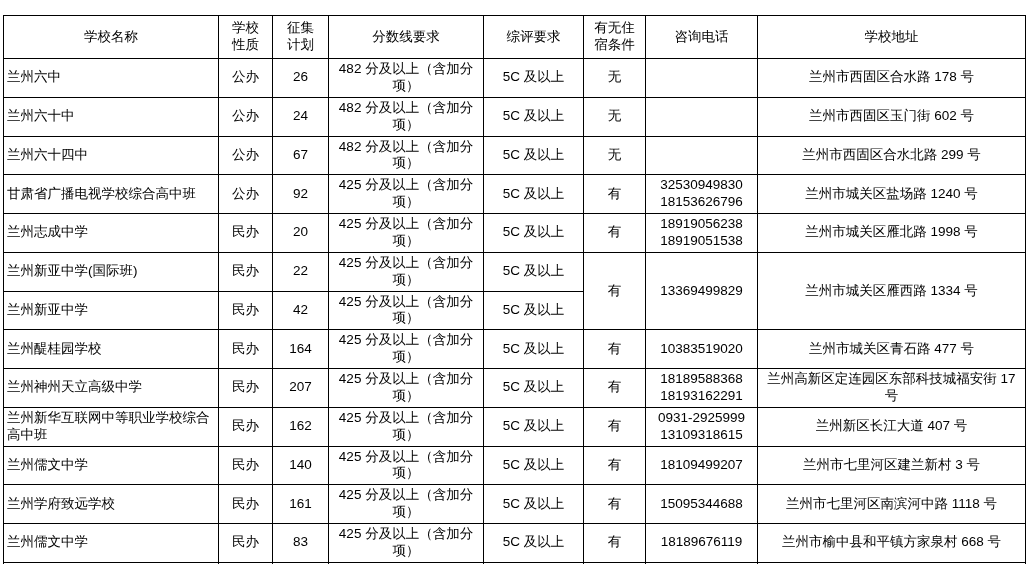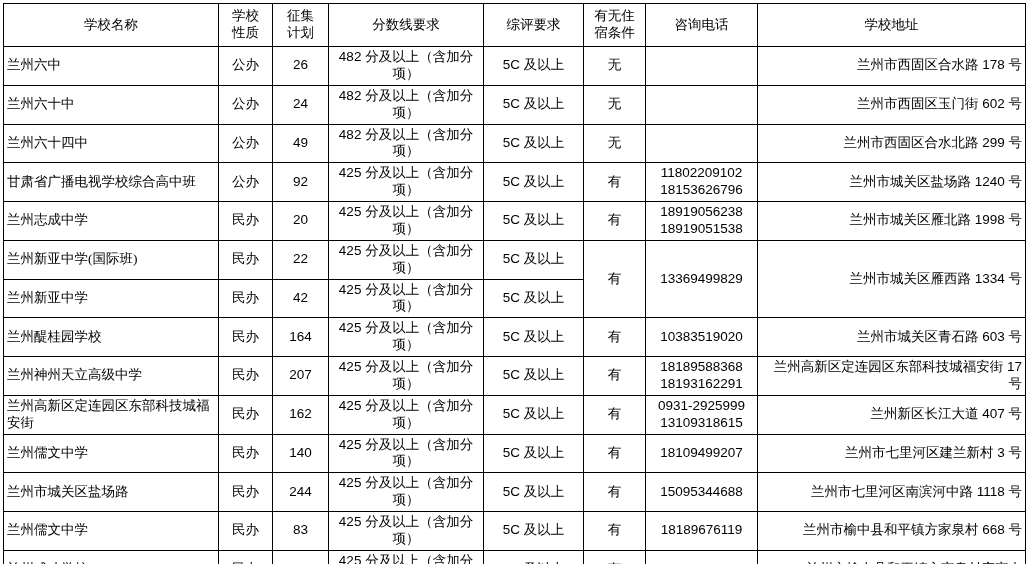--- a/index.html
+++ b/index.html
@@ -11,21 +11,21 @@
     width: 1030px;
     height: 564px;
     font-family: "Liberation Sans", sans-serif;
     color: #000000;
     overflow: hidden;
   }
   #sheet {
     width: 900px;
     height: 564px;
     box-sizing: border-box;
-    padding: 3px 3px 0 3px;
+    padding: 15px 3px 0 3px;
   }
   table.grid {
     border-collapse: collapse;
     width: 1022px;
     table-layout: fixed;
   }
   table.grid th, table.grid td {
     border: 1px solid #000000;
     font-weight: normal;
     font-size: 13.5px;
@@ -34,23 +34,23 @@
     vertical-align: middle;
     white-space: normal;
     word-break: break-all;
   }
   th.hdr {
     text-align: center;
     height: 38px;
     font-size: 14px;
   }
   td.c { text-align: center; }
-  td.name { text-align: left; padding-left: 6px; font-size: 13.5px; font-family: Liberation Serif, serif; }
+  td.name { text-align: left; padding-left: 6px; font-size: 13.5px; }
   td.tel { text-align: center; font-size: 13px; line-height: 1.3; }
-  td.addr { text-align: right; padding-left: 8px; font-size: 13.5px; }
+  td.addr { text-align: center; padding-left: 8px; font-size: 13.5px; }
   .row-tall td { height: 30px; }
   .telline { display: block; }
   
   col.c-name { width: 215px; }
   col.c-type { width: 54px; }
   col.c-plan { width: 56px; }
   col.c-score { width: 155px; }
   col.c-eval { width: 100px; }
   col.c-dorm { width: 62px; }
   col.c-tel { width: 112px; }
@@ -112,37 +112,37 @@
         <td class="c">482 分及以上（含加分项）</td>
         <td class="c">5C 及以上</td>
         <td class="c">无</td>
         <td class="tel"></td>
         <td class="addr">兰州市西固区玉门街 602 号</td>
       </tr>
 
       <tr>
         <td class="name">兰州六十四中</td>
         <td class="c">公办</td>
-        <td class="c">49</td>
+        <td class="c">67</td>
         <td class="c">482 分及以上（含加分项）</td>
         <td class="c">5C 及以上</td>
         <td class="c">无</td>
         <td class="tel"></td>
         <td class="addr">兰州市西固区合水北路 299 号</td>
       </tr>
 
       <tr class="row-tall">
         <td class="name">甘肃省广播电视学校综合高中班</td>
         <td class="c">公办</td>
         <td class="c">92</td>
         <td class="c">425 分及以上（含加分项）</td>
         <td class="c">5C 及以上</td>
         <td class="c">有</td>
         <td class="tel">
-          <span class="telline">11802209102</span>
+          <span class="telline">32530949830</span>
           <span class="telline">18153626796</span>
         </td>
         <td class="addr">兰州市城关区盐场路 1240 号</td>
       </tr>
 
       <tr class="row-tall">
         <td class="name">兰州志成中学</td>
         <td class="c">民办</td>
         <td class="c">20</td>
         <td class="c">425 分及以上（含加分项）</td>
@@ -175,39 +175,39 @@
       </tr>
 
       <tr class="row-tall">
         <td class="name">兰州醍桂园学校</td>
         <td class="c">民办</td>
         <td class="c">164</td>
         <td class="c">425 分及以上（含加分项）</td>
         <td class="c">5C 及以上</td>
         <td class="c">有</td>
         <td class="tel">10383519020</td>
-        <td class="addr">兰州市城关区青石路 603 号</td>
+        <td class="addr">兰州市城关区青石路 477 号</td>
       </tr>
 
       <tr class="row-tall">
         <td class="name">兰州神州天立高级中学</td>
         <td class="c">民办</td>
         <td class="c">207</td>
         <td class="c">425 分及以上（含加分项）</td>
         <td class="c">5C 及以上</td>
         <td class="c">有</td>
         <td class="tel">
           <span class="telline">18189588368</span>
           <span class="telline">18193162291</span>
         </td>
         <td class="addr">兰州高新区定连园区东部科技城福安街 17 号</td>
       </tr>
 
       <tr class="row-tall">
-        <td class="name">兰州高新区定连园区东部科技城福安街</td>
+        <td class="name">兰州新华互联网中等职业学校综合高中班</td>
         <td class="c">民办</td>
         <td class="c">162</td>
         <td class="c">425 分及以上（含加分项）</td>
         <td class="c">5C 及以上</td>
         <td class="c">有</td>
         <td class="tel">
           <span class="telline">0931-2925999</span>
           <span class="telline">13109318615</span>
         </td>
         <td class="addr">兰州新区长江大道 407 号</td>
@@ -218,23 +218,23 @@
         <td class="c">民办</td>
         <td class="c">140</td>
         <td class="c">425 分及以上（含加分项）</td>
         <td class="c">5C 及以上</td>
         <td class="c">有</td>
         <td class="tel">18109499207</td>
         <td class="addr">兰州市七里河区建兰新村 3 号</td>
       </tr>
 
       <tr>
-        <td class="name">兰州市城关区盐场路</td>
-        <td class="c">民办</td>
-        <td class="c">244</td>
+        <td class="name">兰州学府致远学校</td>
+        <td class="c">民办</td>
+        <td class="c">161</td>
         <td class="c">425 分及以上（含加分项）</td>
         <td class="c">5C 及以上</td>
         <td class="c">有</td>
         <td class="tel">15095344688</td>
         <td class="addr">兰州市七里河区南滨河中路 1118 号</td>
       </tr>
 
       <tr>
         <td class="name">兰州儒文中学</td>
         <td class="c">民办</td>

